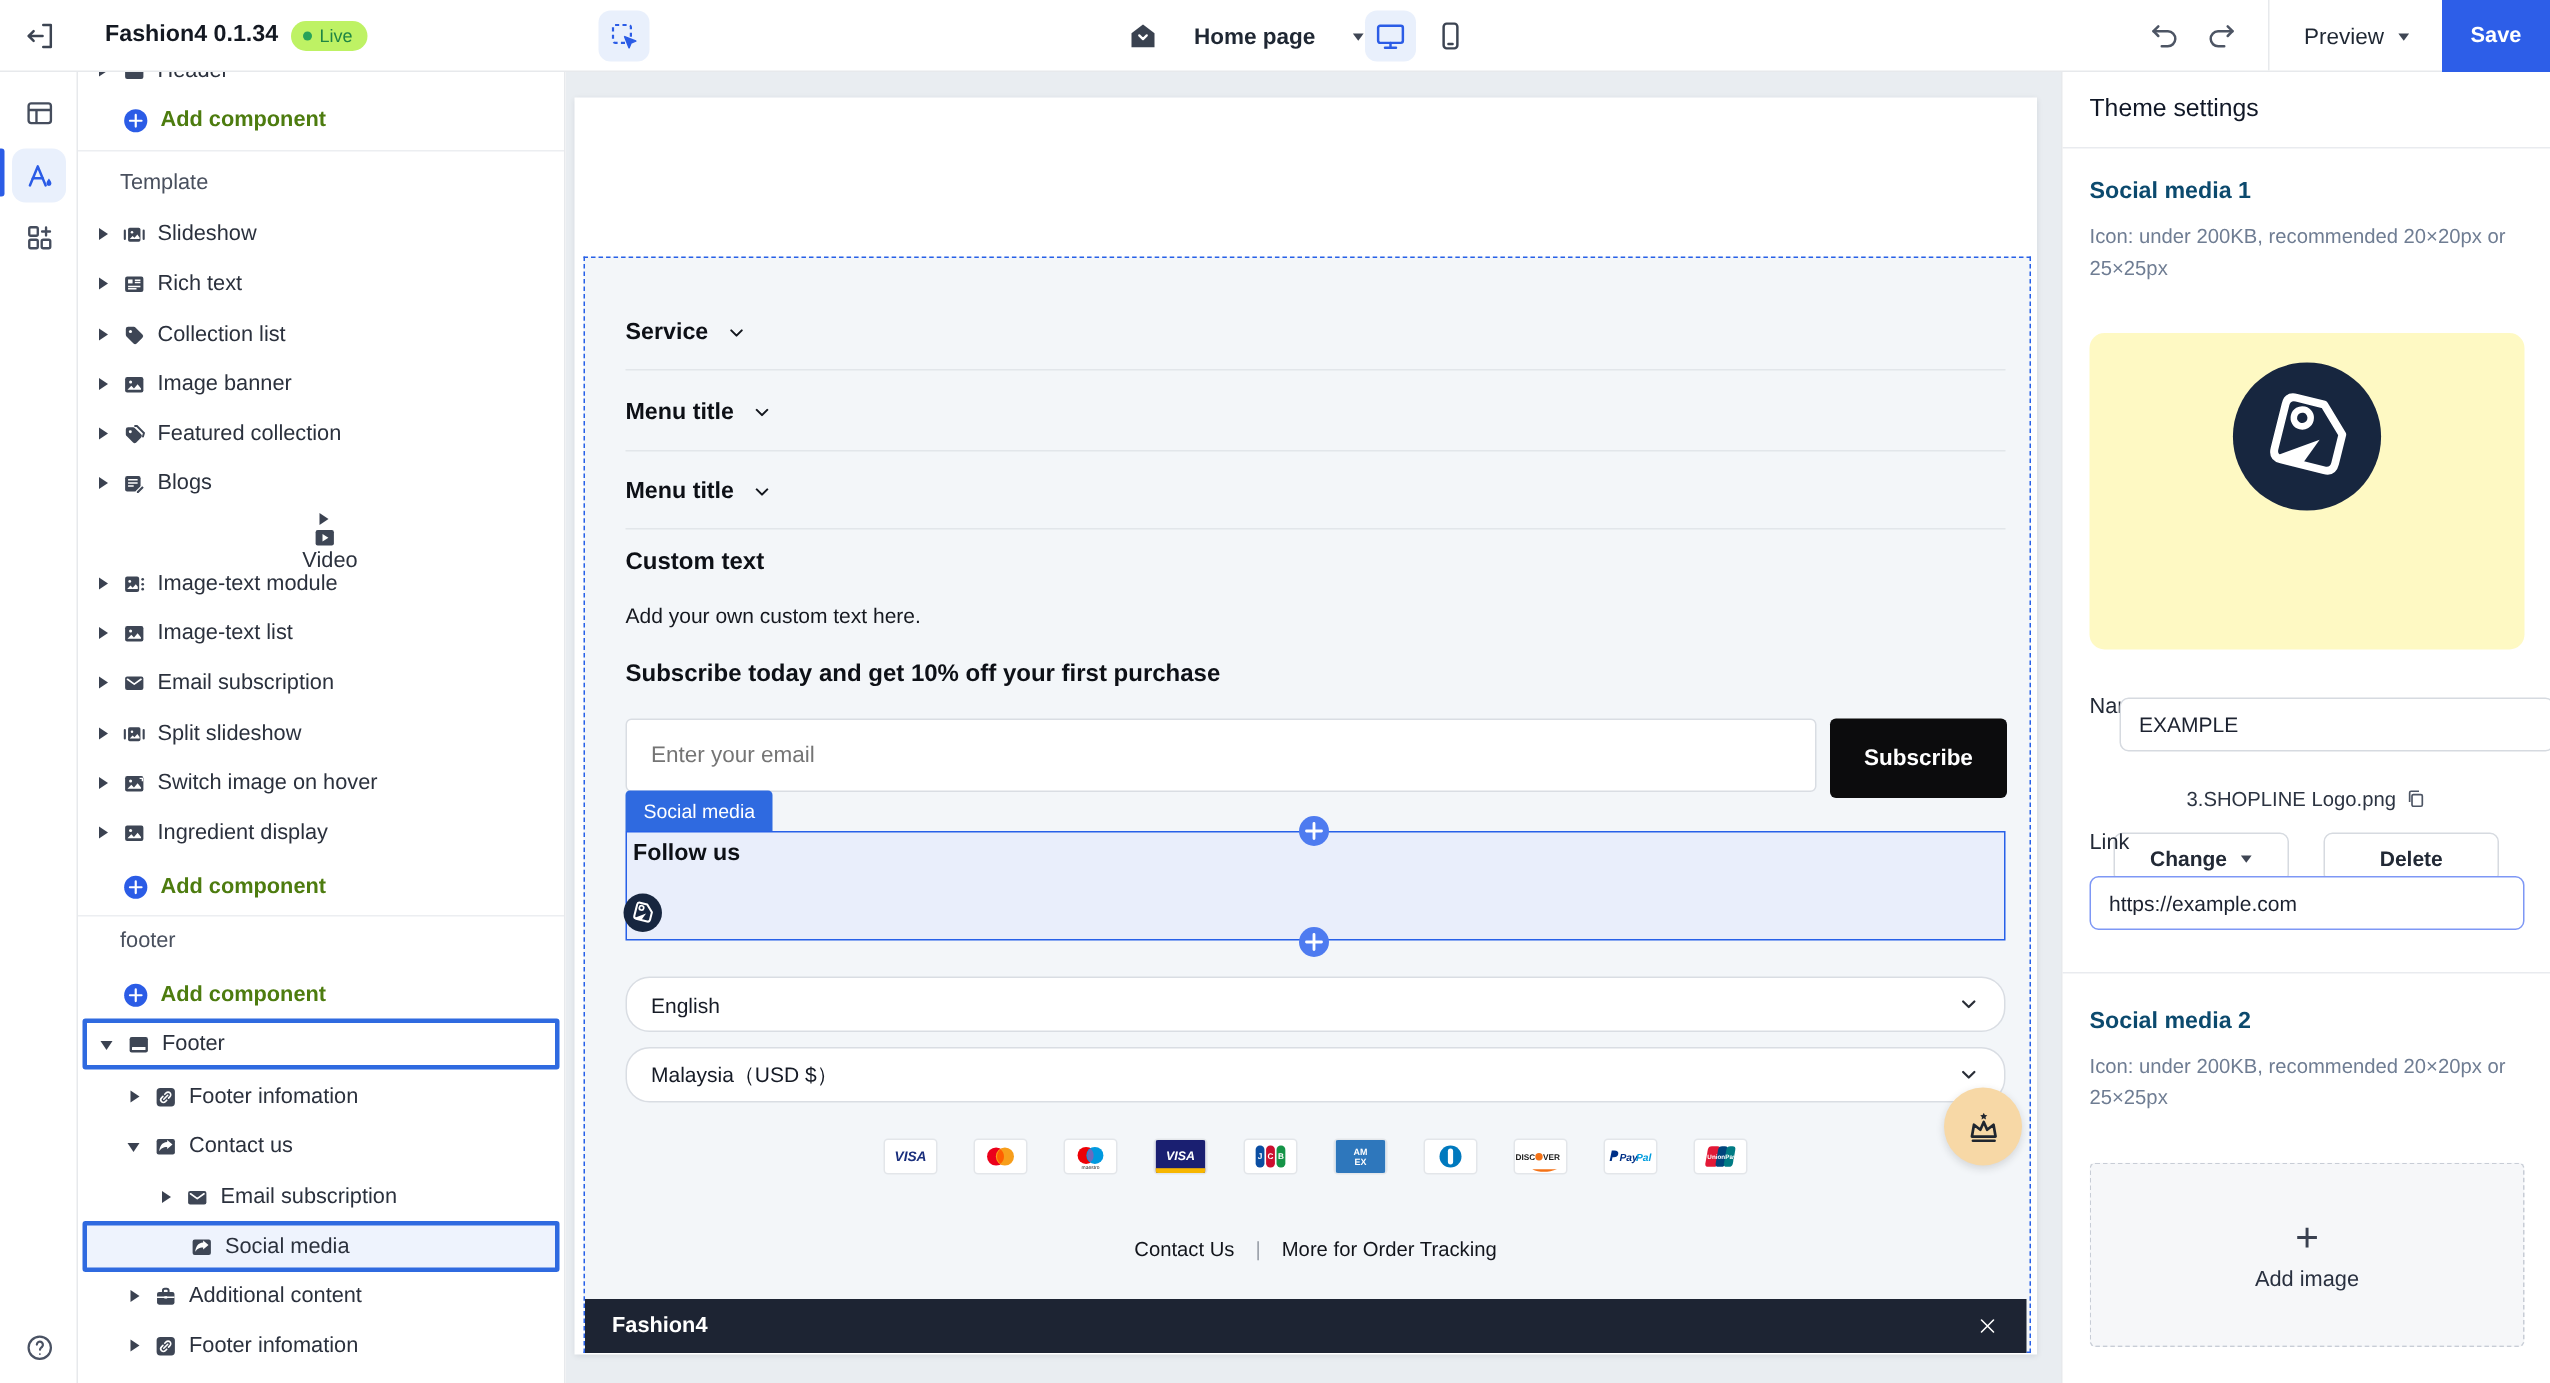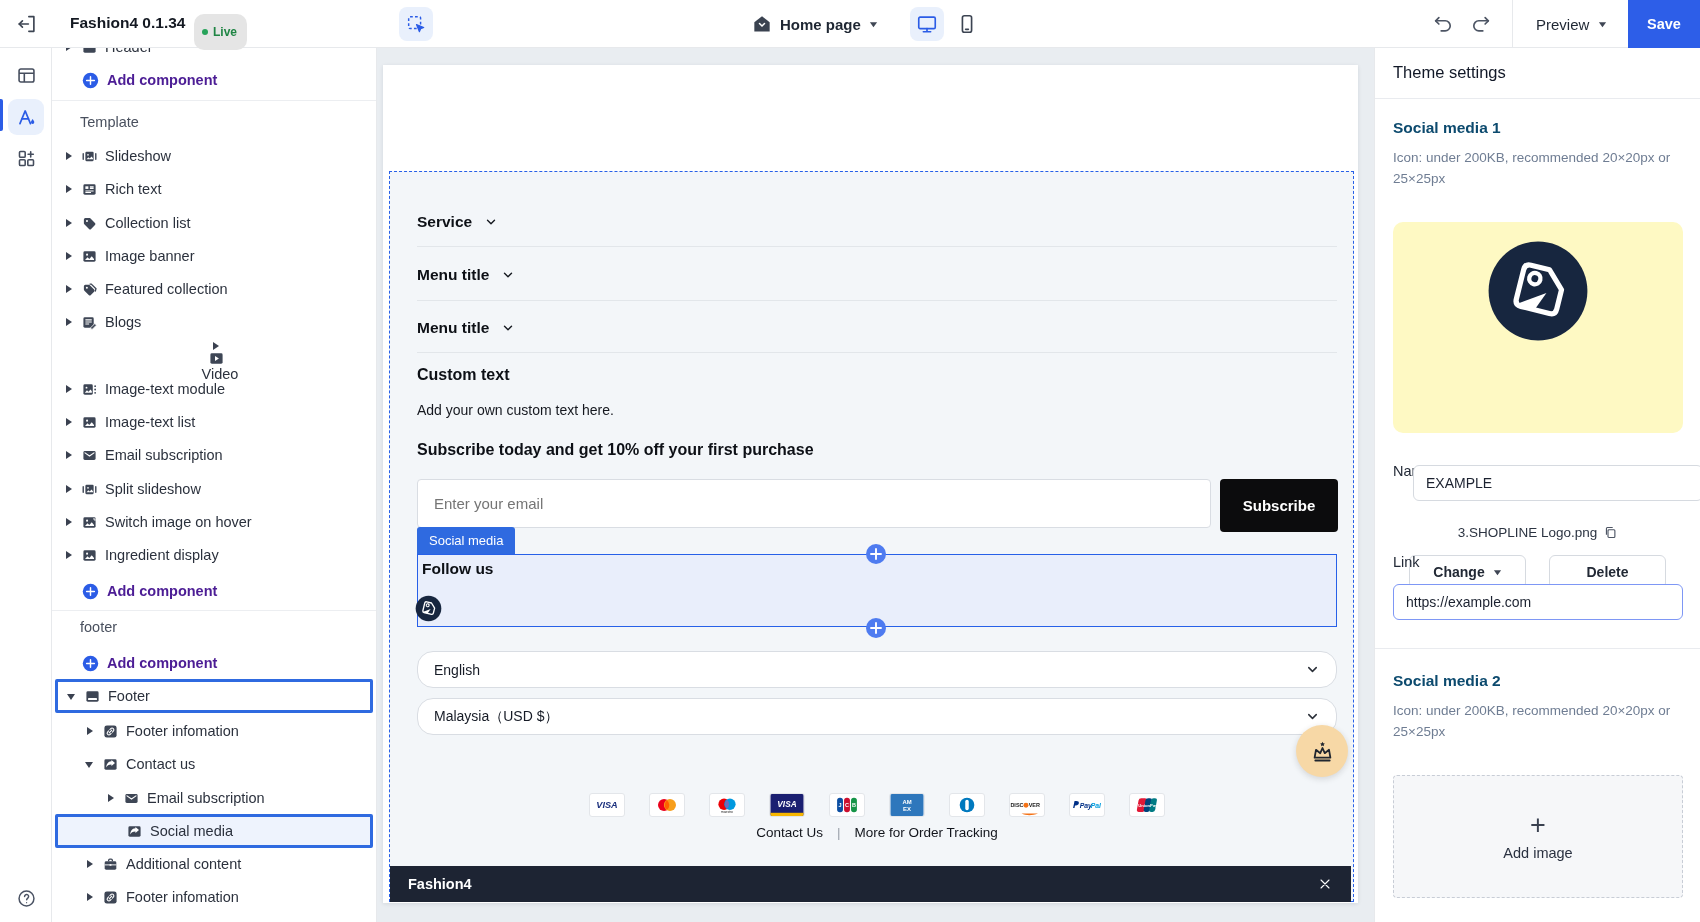--- a/index.html
+++ b/index.html
@@ -8,27 +8,27 @@
   button { font-family:inherit; border:none; background:none; cursor:pointer; }
   input { font-family:inherit; }
   svg { display:block; }
 
   
   .topbar { position:absolute; left:0; top:0; width:1700px; height:48px; background:#fff;
     border-bottom:1px solid #e7e9ec; z-index:30; }
   .icon-btn { position:absolute; width:24px; height:24px; top:12px; }
   .icon-btn svg { width:22px; height:22px; }
   .tb-title { position:absolute; left:70px; top:14px; font-size:15.5px; font-weight:700; color:#141922; }
-  .live { position:absolute; left:194px; top:14px; height:36px; padding:0 10px 0 8px; background:#e5e5e5;
-    border-radius:10px; display:flex; align-items:center; gap:5px; font-size:12px; font-weight:700; color:#1f8544; }
+  .live { position:absolute; left:194px; top:14px; height:20px; padding:0 10px 0 8px; background:#bef264;
+    border-radius:10px; display:flex; align-items:center; gap:5px; font-size:12px; font-weight:400; color:#1f8544; }
   .live .dot { width:6px; height:6px; border-radius:50%; background:#27a35a; }
   .tool-btn { position:absolute; left:399px; top:7px; width:34px; height:34px; background:#e9f0fc; border-radius:8px;
     display:flex; align-items:center; justify-content:center; }
   .tool-btn svg { width:22px; height:22px; }
-  .page-select { position:absolute; left:752px; top:11px; height:26px; display:flex; align-items:center; gap:8px; cursor:pointer; }
+  .page-select { position:absolute; left:752px; top:11px; height:26px; display:flex; align-items:center; gap:24px; cursor:pointer; }
   .page-select svg { width:20px; height:20px; }
   .ps-label { font-size:15px; font-weight:600; color:#1f2733; }
   .caret-dn svg { width:9px; height:9px; color:#3f4654; }
   .dev-btn { position:absolute; top:7px; width:34px; height:34px; border-radius:8px;
     display:flex; align-items:center; justify-content:center; }
   .dev-btn.active { background:#e9f0fc; }
   .dev-btn svg { width:22px; height:22px; }
   .tb-undo { left:1432px; } .tb-redo { left:1470px; }
   .vdiv { position:absolute; left:1512px; top:0; width:1px; height:47px; background:#e7e9ec; }
   .preview-btn { position:absolute; left:1536px; top:11px; height:26px; display:flex; align-items:center; gap:9px;
@@ -53,21 +53,21 @@
   .srow .tico { width:15px; height:15px; margin-right:8px; flex:0 0 15px; }
   .srow .tico svg { width:15px; height:15px; }
   .car { width:10px; height:10px; margin-right:8px; flex:0 0 10px; position:relative; }
   .car.r::after { content:""; position:absolute; left:2px; top:1px; border-left:6px solid #3a4150;
     border-top:4.5px solid transparent; border-bottom:4.5px solid transparent; }
   .car.d::after { content:""; position:absolute; left:0; top:3px; border-top:6px solid #3a4150;
     border-left:4.5px solid transparent; border-right:4.5px solid transparent; }
   .srow.boxed { left:3px; right:3px; height:34px; border:3px solid #2f6ae0; border-radius:2px; background:#fff; }
   .srow.sel { background:#eef3fd; }
   .add-row { position:absolute; left:0; right:0; height:30px; display:flex; align-items:center; padding-left:30px;
-    gap:8px; color:#4c1d95; font-size:14.5px; font-weight:600; cursor:pointer; }
+    gap:8px; color:#4d7c0f; font-size:14.5px; font-weight:600; cursor:pointer; }
   .add-row svg { width:17px; height:17px; }
   .sec-lbl { position:absolute; left:28px; height:20px; font-size:14.5px; color:#49505e; }
   .sdiv { position:absolute; left:0; right:0; height:1px; background:#eceef1; }
 
   
   .canvas { position:absolute; left:377px; top:48px; width:997px; height:874px; background:#e9edf1; }
   .page { position:absolute; left:6px; top:17px; width:975px; height:838px; background:#fff;
     box-shadow:0 1px 4px rgba(20,30,50,.10); }
   .sel-outline { position:absolute; left:6px; right:4px; top:106px; bottom:1px;
     border:1px dashed #2760e8; background:#f3f6f9; }
@@ -88,21 +88,21 @@
   .sm-title { position:absolute; left:4px; top:5px; font-size:15.5px; font-weight:800; color:#0d1016; }
   .sm-logo { position:absolute; left:-3px; top:40px; width:27px; height:27px; }
   .sm-logo svg { width:27px; height:27px; }
   .plus-fab { position:absolute; left:482px; width:22px; height:22px; z-index:4; }
   .plus-fab svg { width:22px; height:22px; }
   .pv-select { position:absolute; left:34px; width:920px; height:37px; background:#fff; border:1px solid #d9dde3;
     border-radius:16px; display:flex; align-items:center; padding:0 16px; font-size:14px; color:#161b26; cursor:pointer; }
   .pv-select .pv-chev2 { margin-left:auto; }
   .pv-chev2 svg { width:15px; height:15px; color:#2a2f38; }
   .pay-row { position:absolute; left:34px; top:694px; width:920px; height:24px; display:flex;
-    justify-content:center; gap:24px;margin-top:34px; }
+    justify-content:center; gap:24px; }
   .pay { width:36px; height:24px; background:#fff; border:1px solid #e3e6ea; border-radius:3px; overflow:hidden; }
   .pay svg { width:100%; height:100%; }
   .pv-links { position:absolute; left:34px; top:760px; width:920px; display:flex; justify-content:center;
     align-items:center; gap:14px; font-size:13.5px; color:#12151c; }
   .pv-links a { cursor:pointer; }
   .pv-links .sep { color:#9aa0aa; }
   .brand-bar { position:absolute; left:7px; top:801px; width:961px; height:36px; background:#1d2433;
     display:flex; align-items:center; padding:0 18px; color:#fff; font-size:14.5px; font-weight:700; z-index:3; }
   .brand-bar .x { margin-left:auto; width:16px; height:16px; cursor:pointer; }
   .brand-bar .x svg { width:16px; height:16px; }

